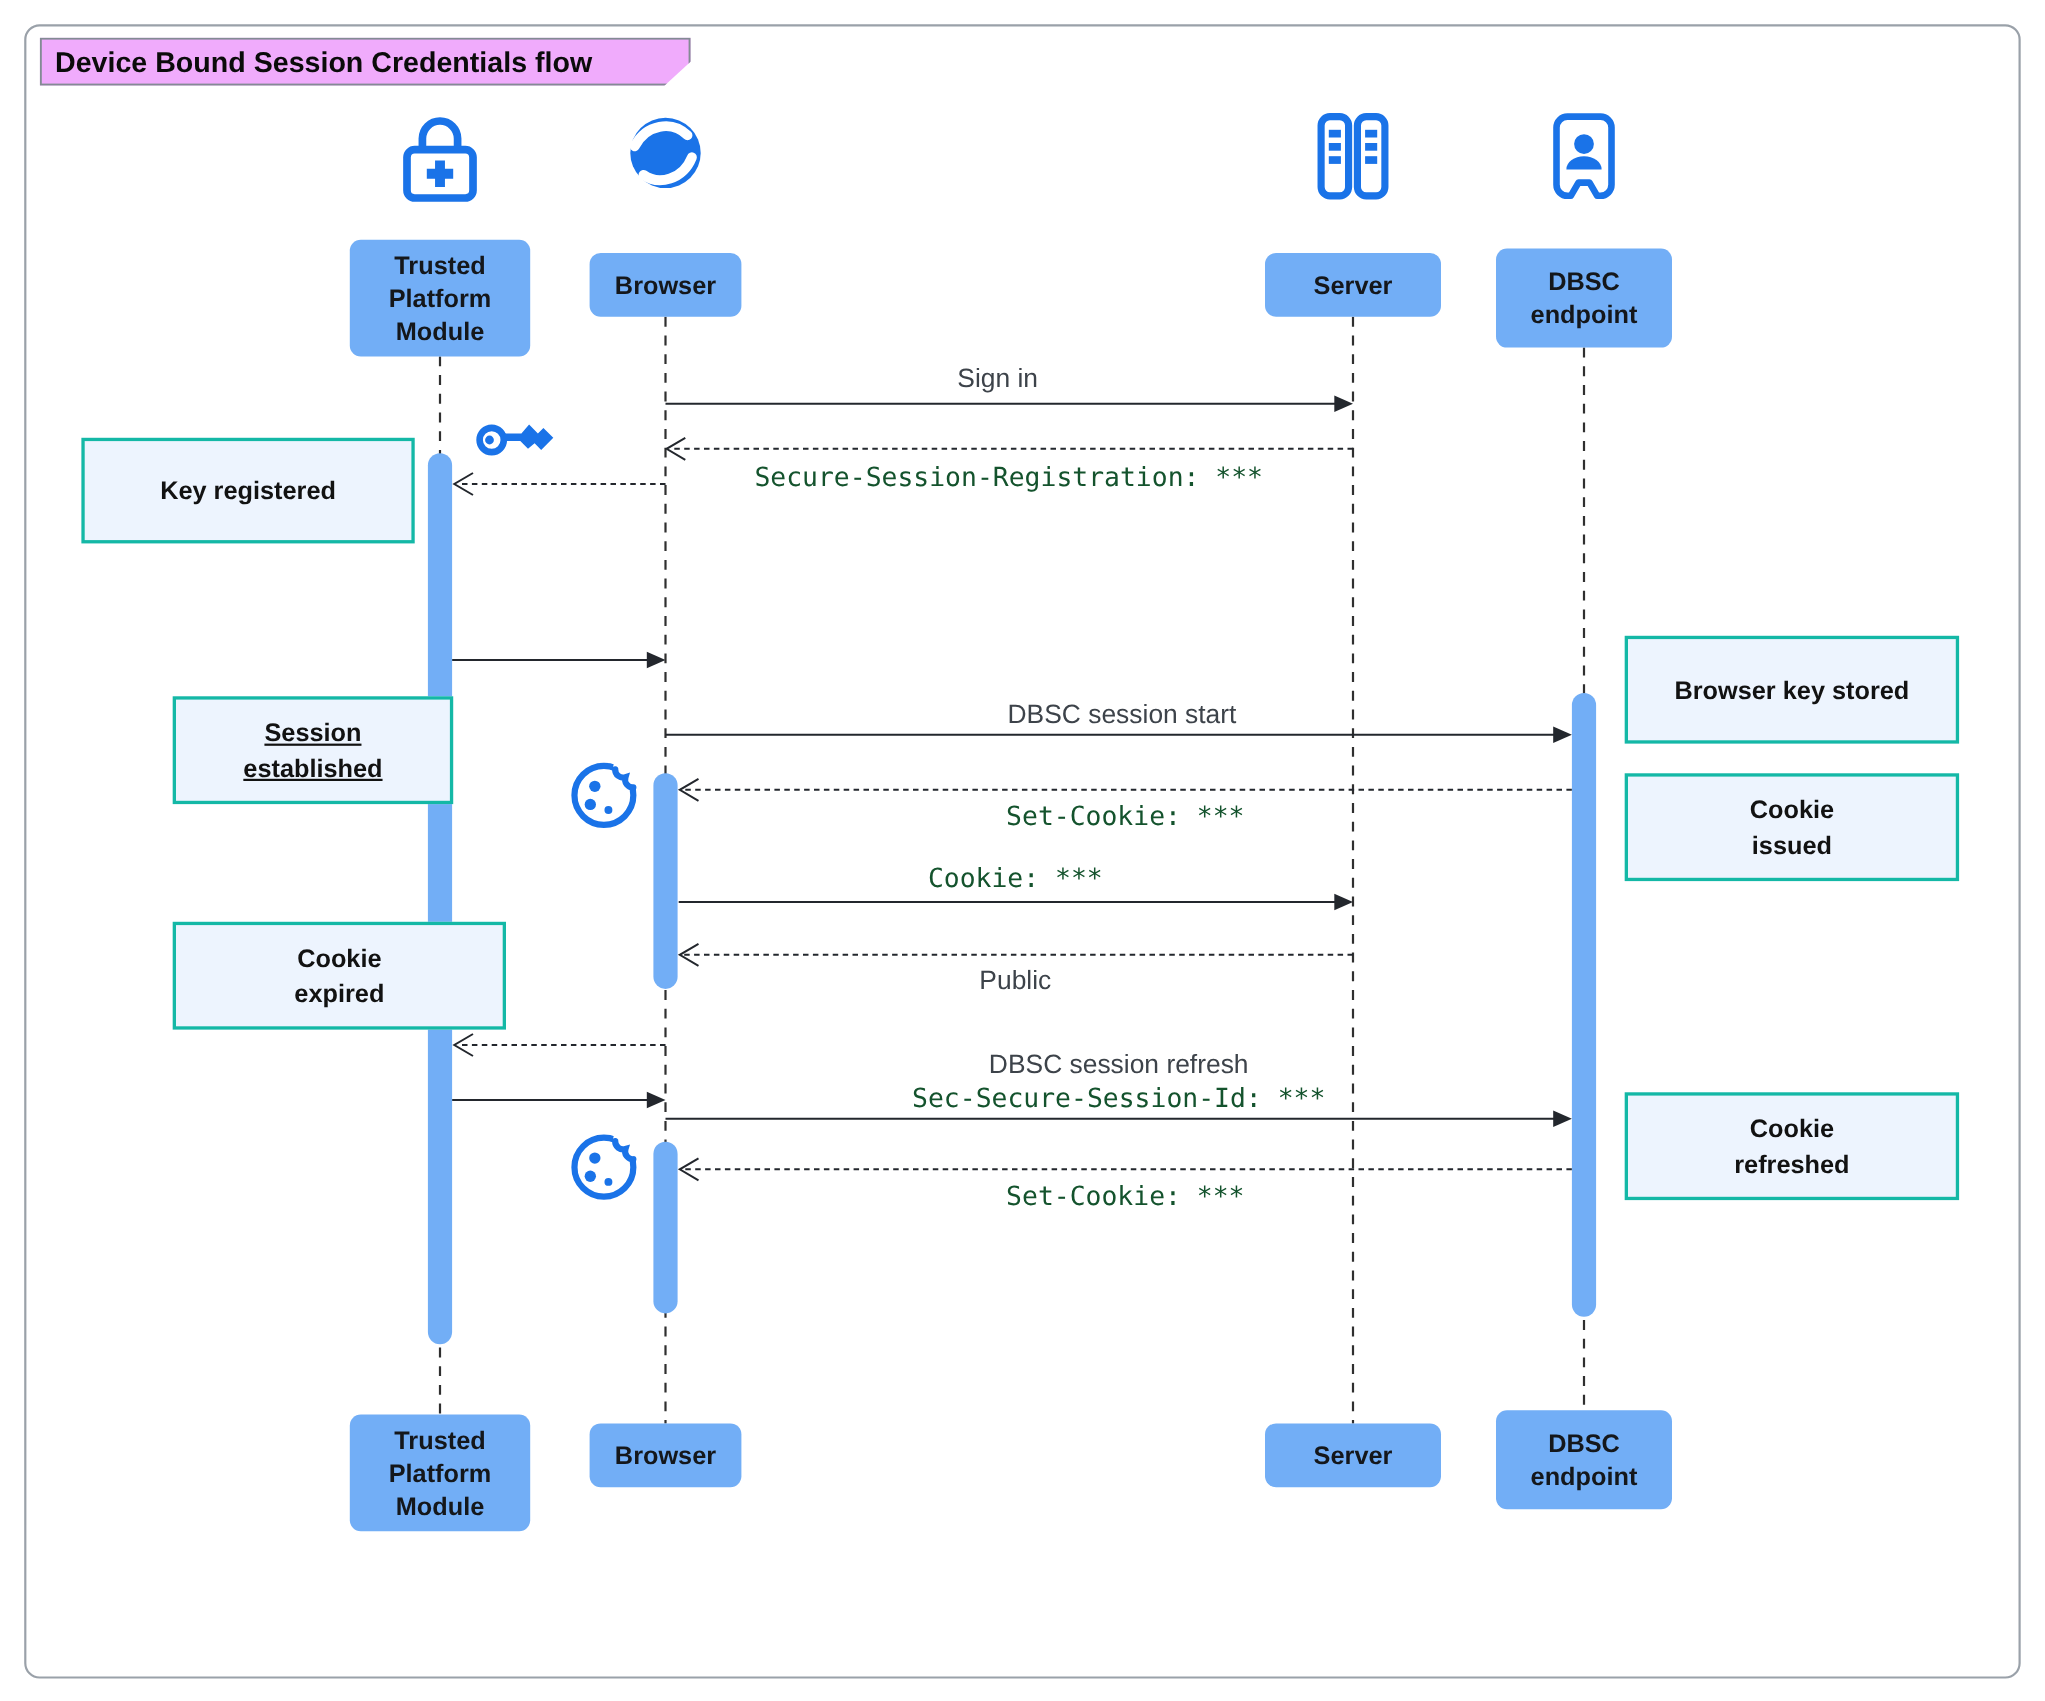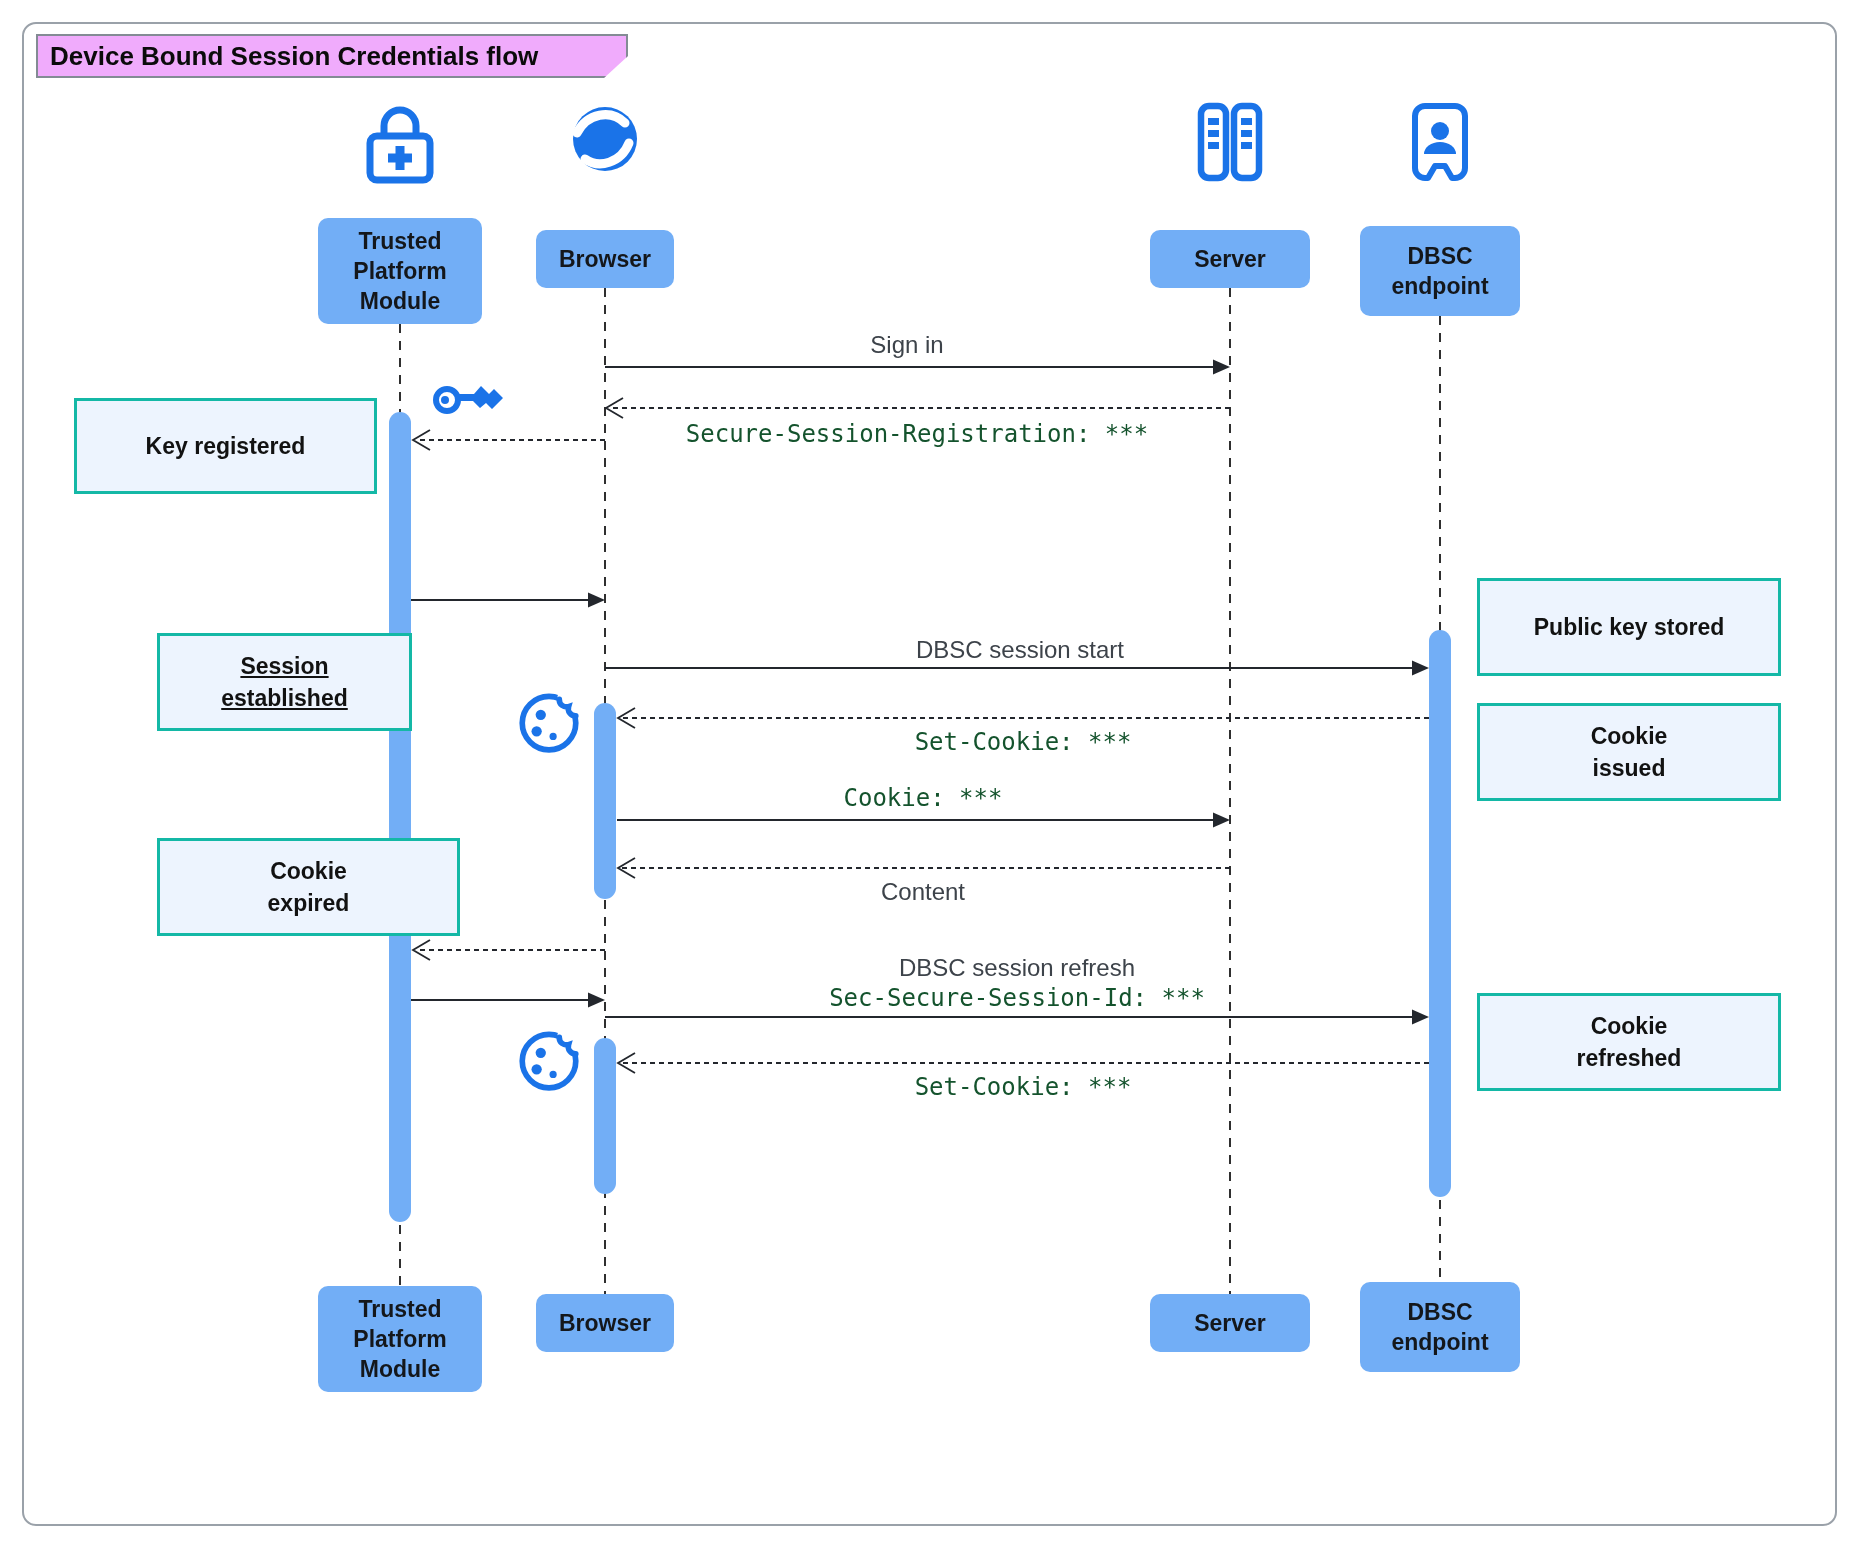--- a/index.html
+++ b/index.html
@@ -175,33 +175,33 @@
   </div>
   <div class="note" style="left:157px;top:633px;width:255px;height:98px;text-decoration:underline;">
     <div>Session</div>
     <div>established</div>
   </div>
   <div class="note" style="left:157px;top:838px;width:303px;height:98px;">
     <div>Cookie</div>
     <div>expired</div>
   </div>
   <div class="note" style="left:1477px;top:578px;width:304px;height:98px;">
-    <div>Public key stored</div>
+    <div>Browser key stored</div>
   </div>
   <div class="note" style="left:1477px;top:703px;width:304px;height:98px;">
     <div>Cookie</div>
     <div>issued</div>
   </div>
   <div class="note" style="left:1477px;top:993px;width:304px;height:98px;">
     <div>Cookie</div>
     <div>refreshed</div>
   </div>
 
   <div class="msg" style="left:907px;top:331px;">Sign in</div>
   <div class="msg msg-mono" style="left:917px;top:420px;">Secure-Session-Registration: ***</div>
   <div class="msg" style="left:1020px;top:636px;">DBSC session start</div>
   <div class="msg msg-mono" style="left:1023px;top:728px;">Set-Cookie: ***</div>
   <div class="msg msg-mono" style="left:923px;top:784px;">Cookie: ***</div>
-  <div class="msg" style="left:923px;top:878px;">Content</div>
+  <div class="msg" style="left:923px;top:878px;">Public</div>
   <div class="msg" style="left:1017px;top:954px;">DBSC session refresh</div>
   <div class="msg msg-mono" style="left:1017px;top:984px;">Sec-Secure-Session-Id: ***</div>
   <div class="msg msg-mono" style="left:1023px;top:1073px;">Set-Cookie: ***</div>
 </div>
 
 </body></html>

